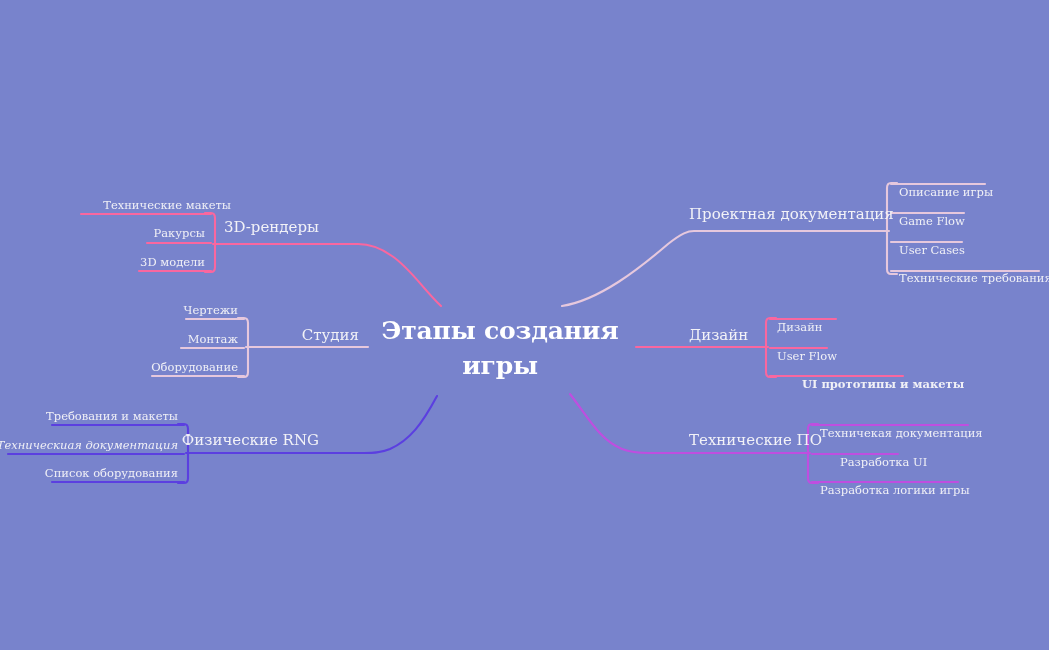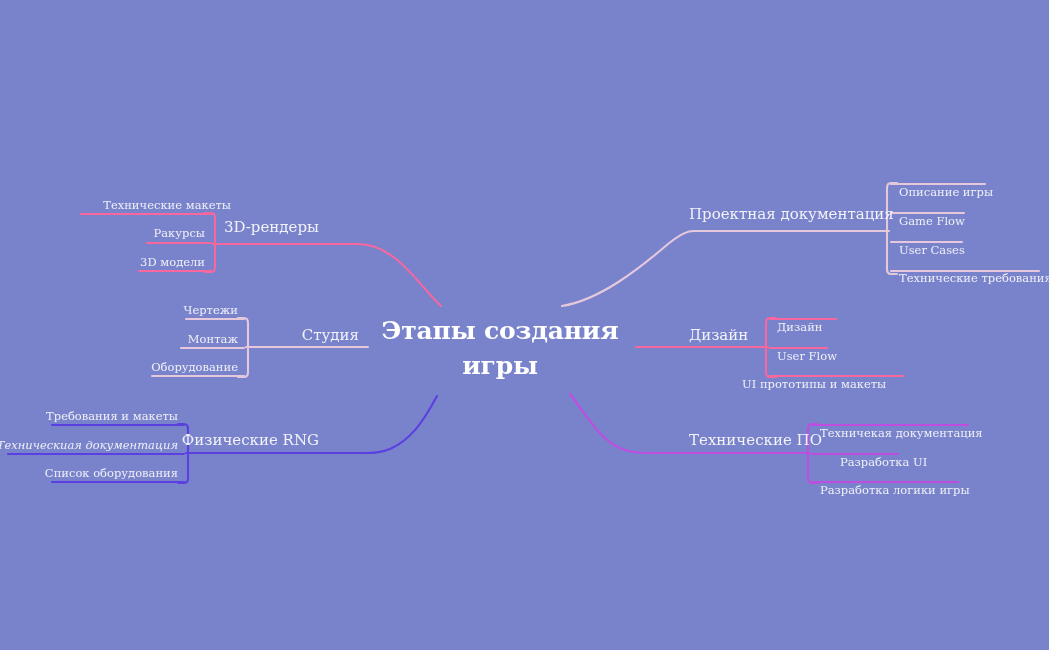--- a/index.html
+++ b/index.html
@@ -111,21 +111,21 @@
   <div class="branch-label l" style="right:690px;top:326px;">Студия</div>
   <div class="branch-label l" style="right:730px;top:431px;">Физические RNG</div>
 
   <div class="leaf r" style="left:899px;top:168px;">Описание игры</div>
   <div class="leaf r" style="left:899px;top:197px;">Game Flow</div>
   <div class="leaf r" style="left:899px;top:226px;">User Cases</div>
   <div class="leaf r" style="left:899px;top:254px;">Технические требования</div>
 
   <div class="leaf r" style="left:777px;top:303px;">Дизайн</div>
   <div class="leaf r" style="left:777px;top:332px;">User Flow</div>
-  <div class="leaf r" style="left:742px;top:360px;">UI прототипы и макеты</div>
+  <div class="leaf r" style="left:802px;top:360px;font-weight:bold;">UI прототипы и макеты</div>
 
   <div class="leaf r" style="left:820px;top:409px;">Техничекая документация</div>
   <div class="leaf r" style="left:840px;top:438px;">Разработка UI</div>
   <div class="leaf r" style="left:820px;top:466px;">Разработка логики игры</div>
 
   <div class="leaf l" style="right:818px;top:198px;">Технические макеты</div>
   <div class="leaf l" style="right:844px;top:226px;">Ракурсы</div>
   <div class="leaf l" style="right:844px;top:255px;">3D модели</div>
 
   <div class="leaf l" style="right:811px;top:303px;">Чертежи</div>

